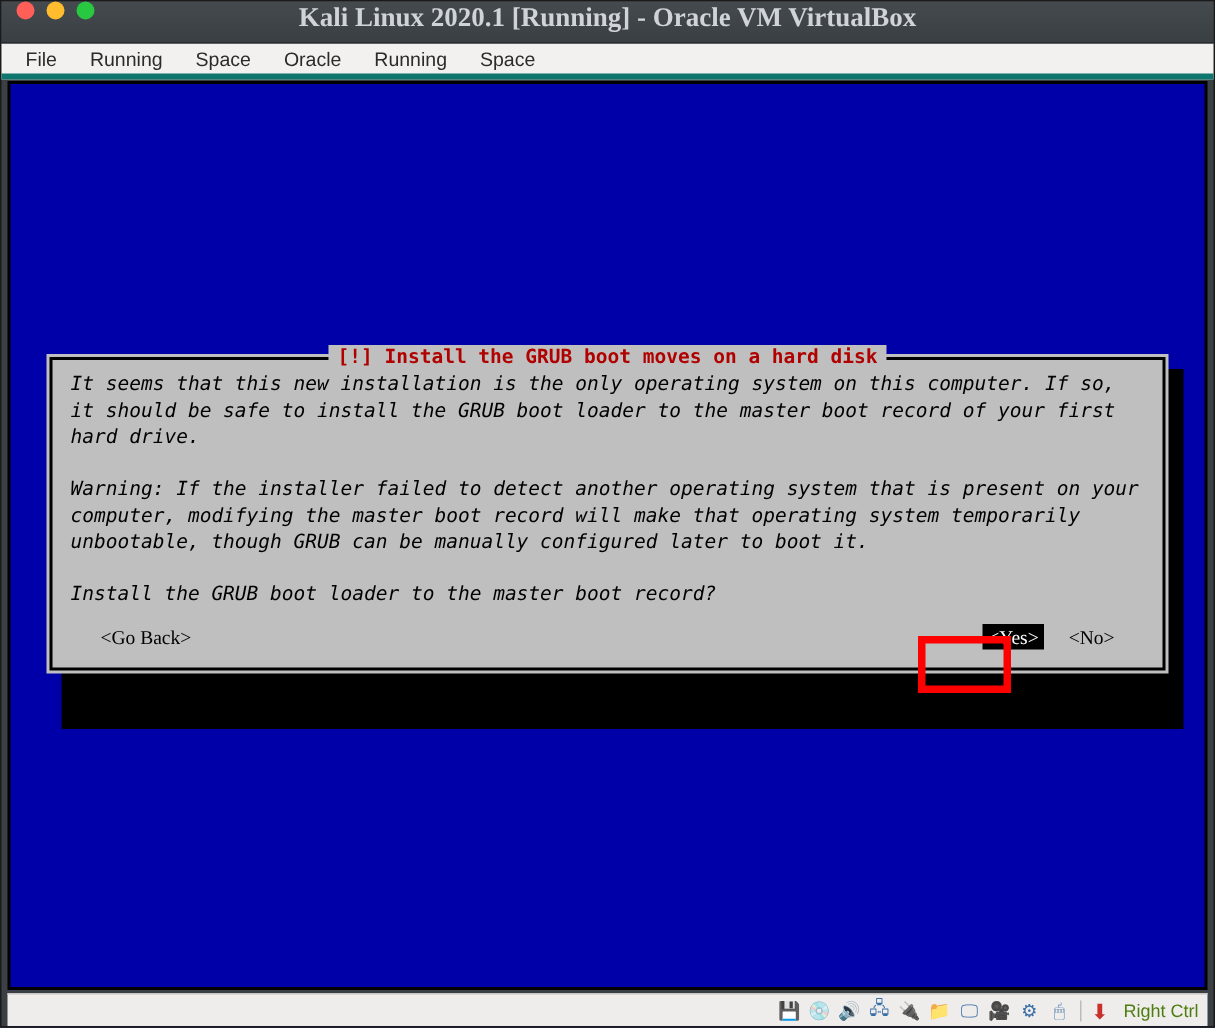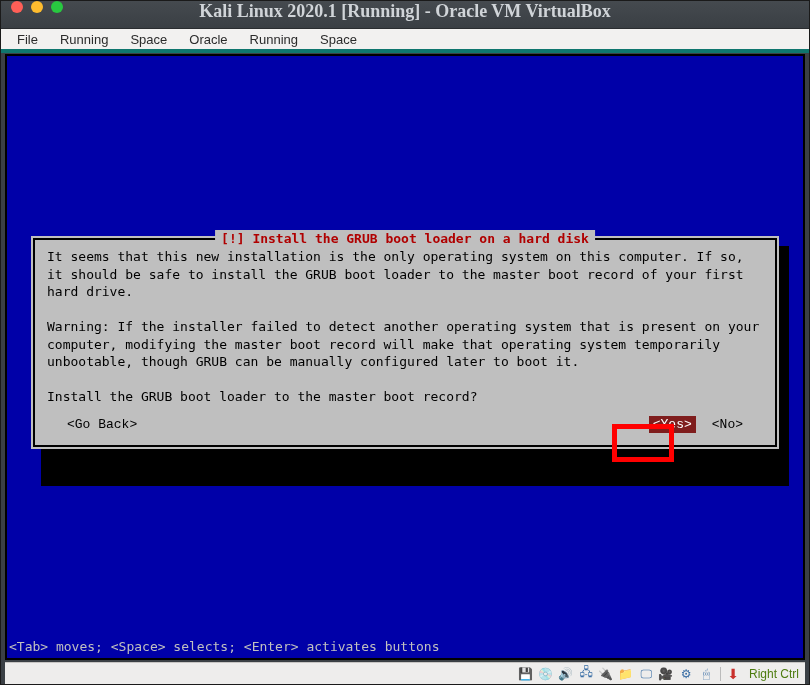--- a/index.html
+++ b/index.html
@@ -107,34 +107,35 @@
     transform: translateX(-50%);
     background: #bfbfbf;
     color: #b00000;
     font-weight: bold;
     padding: 0 6px;
     white-space: nowrap;
   }
   .dialog-body {
     white-space: pre-wrap;
     color: #000;
+    font-style: italic;
   }
   .dialog-btnrow {
     display: flex;
     margin-top: 10px;
     padding: 0 20px 2px 20px;
     align-items: center;
   }
   .btn {
-    font-family: Liberation Mono, monospace;
+    font-family: Liberation Serif, serif;
   }
   .btn.go-back { }
   .spacer { flex: 1; }
   .btn.yes {
-    background: #7f1d1d;
+    background: #000000;
     color: #fff;
     padding: 0 4px;
   }
   .btn.no { margin-left: 16px; }
   .highlight-box {
     position: absolute;
     border: 5px solid #ff0000;
     pointer-events: none;
   }
   .bottombar {
@@ -192,39 +193,38 @@
     <span>Space</span>
   </div>
 
   <div class="vm-screen">
     <div class="installer">
 
       <div class="dialog-wrap">
         <div class="dialog-shadow"></div>
         <div class="dialog">
           <div class="dialog-border">
-            <div class="dialog-title">[!] Install the GRUB boot loader on a hard disk</div>
+            <div class="dialog-title">[!] Install the GRUB boot moves on a hard disk</div>
             <div class="dialog-body"><span>It seems that this new installation is the only operating system on this computer. If so, it should be safe to install the GRUB boot loader to the master boot record of your first hard drive.</span>
 
 <span>Warning: If the installer failed to detect another operating system that is present on your computer, modifying the master boot record will make that operating system temporarily unbootable, though GRUB can be manually configured later to boot it.</span>
 
 <span>Install the GRUB boot loader to the master boot record?</span></div>
             <div class="dialog-btnrow">
               <span class="btn go-back">&lt;Go Back&gt;</span>
               <span class="spacer"></span>
               <span class="btn yes">&lt;Yes&gt;</span>
               <span class="btn no">&lt;No&gt;</span>
             </div>
           </div>
         </div>
       </div>
 
       <div class="highlight-box" style="left:605px; top:368px; width:62px; height:38px;"></div>
 
-      <div class="bottombar">&lt;Tab&gt; moves; &lt;Space&gt; selects; &lt;Enter&gt; activates buttons</div>
     </div>
   </div>
 
   <div class="statusbar">
     <span class="sb-icon">💾</span>
     <span class="sb-icon">💿</span>
     <span class="sb-icon">🔊</span>
     <span class="sb-icon">🖧</span>
     <span class="sb-icon">🔌</span>
     <span class="sb-icon">📁</span>

